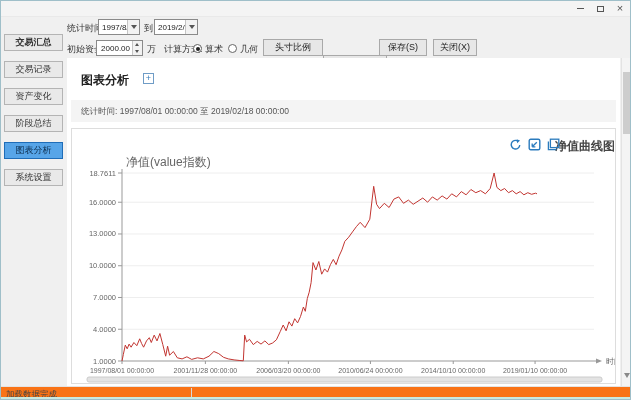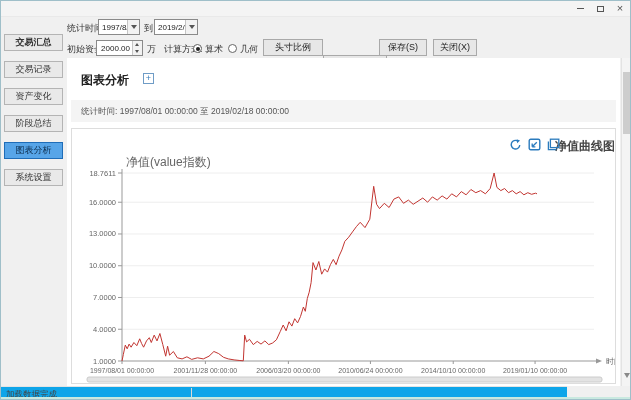--- a/index.html
+++ b/index.html
@@ -44,21 +44,21 @@
   .chart-title { position:absolute; left:0; top:9px; width:100%; text-align:right; font-size:12px; font-weight:bold; color:#464646; }
   .toolbox { position:absolute; right:55px; top:9px; display:flex; gap:6px; }
   .toolbox svg { display:block; }
   .ylab { position:absolute; left:14px; top:25px; font-size:12px; color:#666;margin-left:40px; }
   .plot { position:absolute; left:0; top:36px; }
   
   .vscroll { position:absolute; left:620px; top:57px; width:11px; height:328px; background:#f4f4f4; border-left:1px solid #e3e3e3; }
   .vthumb { position:absolute; left:1px; top:14px; width:9px; height:62px; background:#cdcdcd; }
   .varrow { position:absolute; left:2px; bottom:8px; width:0; height:0; border-left:3.5px solid transparent; border-right:3.5px solid transparent; border-top:5px solid #8a8a8a; }
   
-  .statusbar { position:absolute; left:0; top:385px; width:566px; height:15px; background:#0ea5e9; border-top:1px solid #e4e4e4; }
+  .statusbar { position:absolute; left:0; top:385px; width:631px; height:15px; background:#f97316; border-top:1px solid #e4e4e4; }
   .status-text { position:absolute; left:5px; top:2px; font-size:8.5px; color:#444; }
   .status-div { position:absolute; left:190px; top:1px; width:1px; height:11px; background:#d8d8d8; }
   .teal-strip { position:absolute; left:0; top:396px; width:631px; height:4px; background:#c9e9e0; }
 </style>
 </head>
 <body>
 
 <div class="titlebar">
   <div class="win-btns">
     <div class="win-btn">

